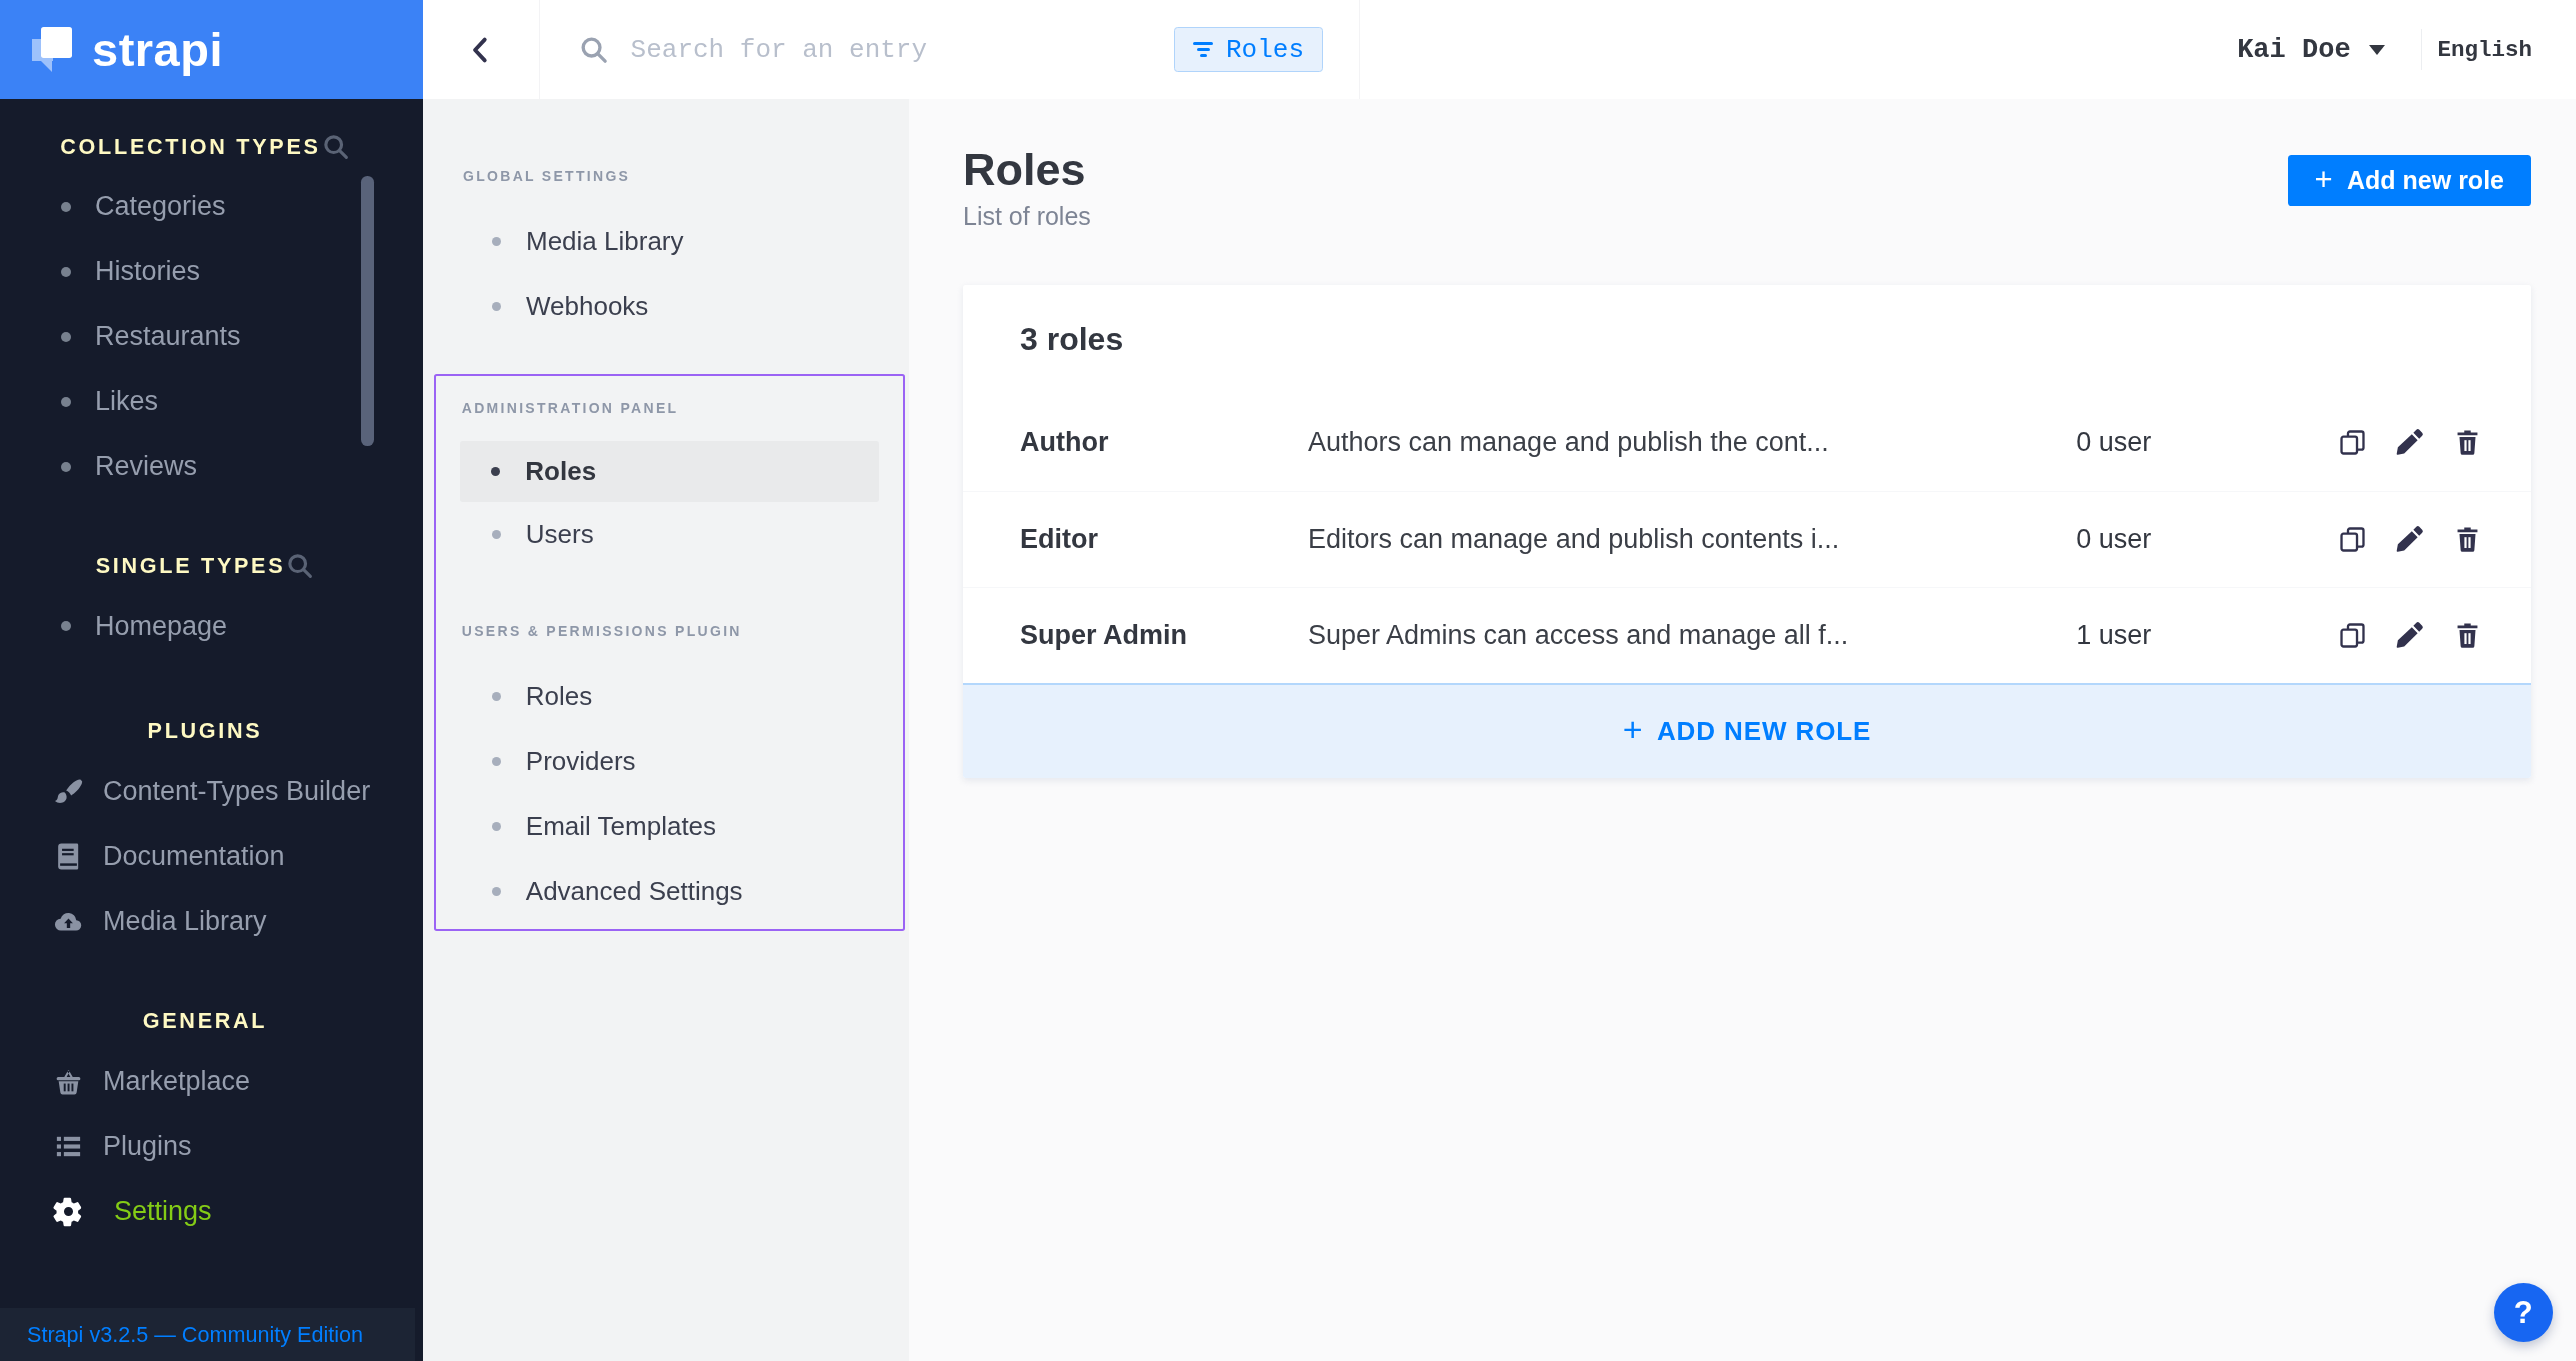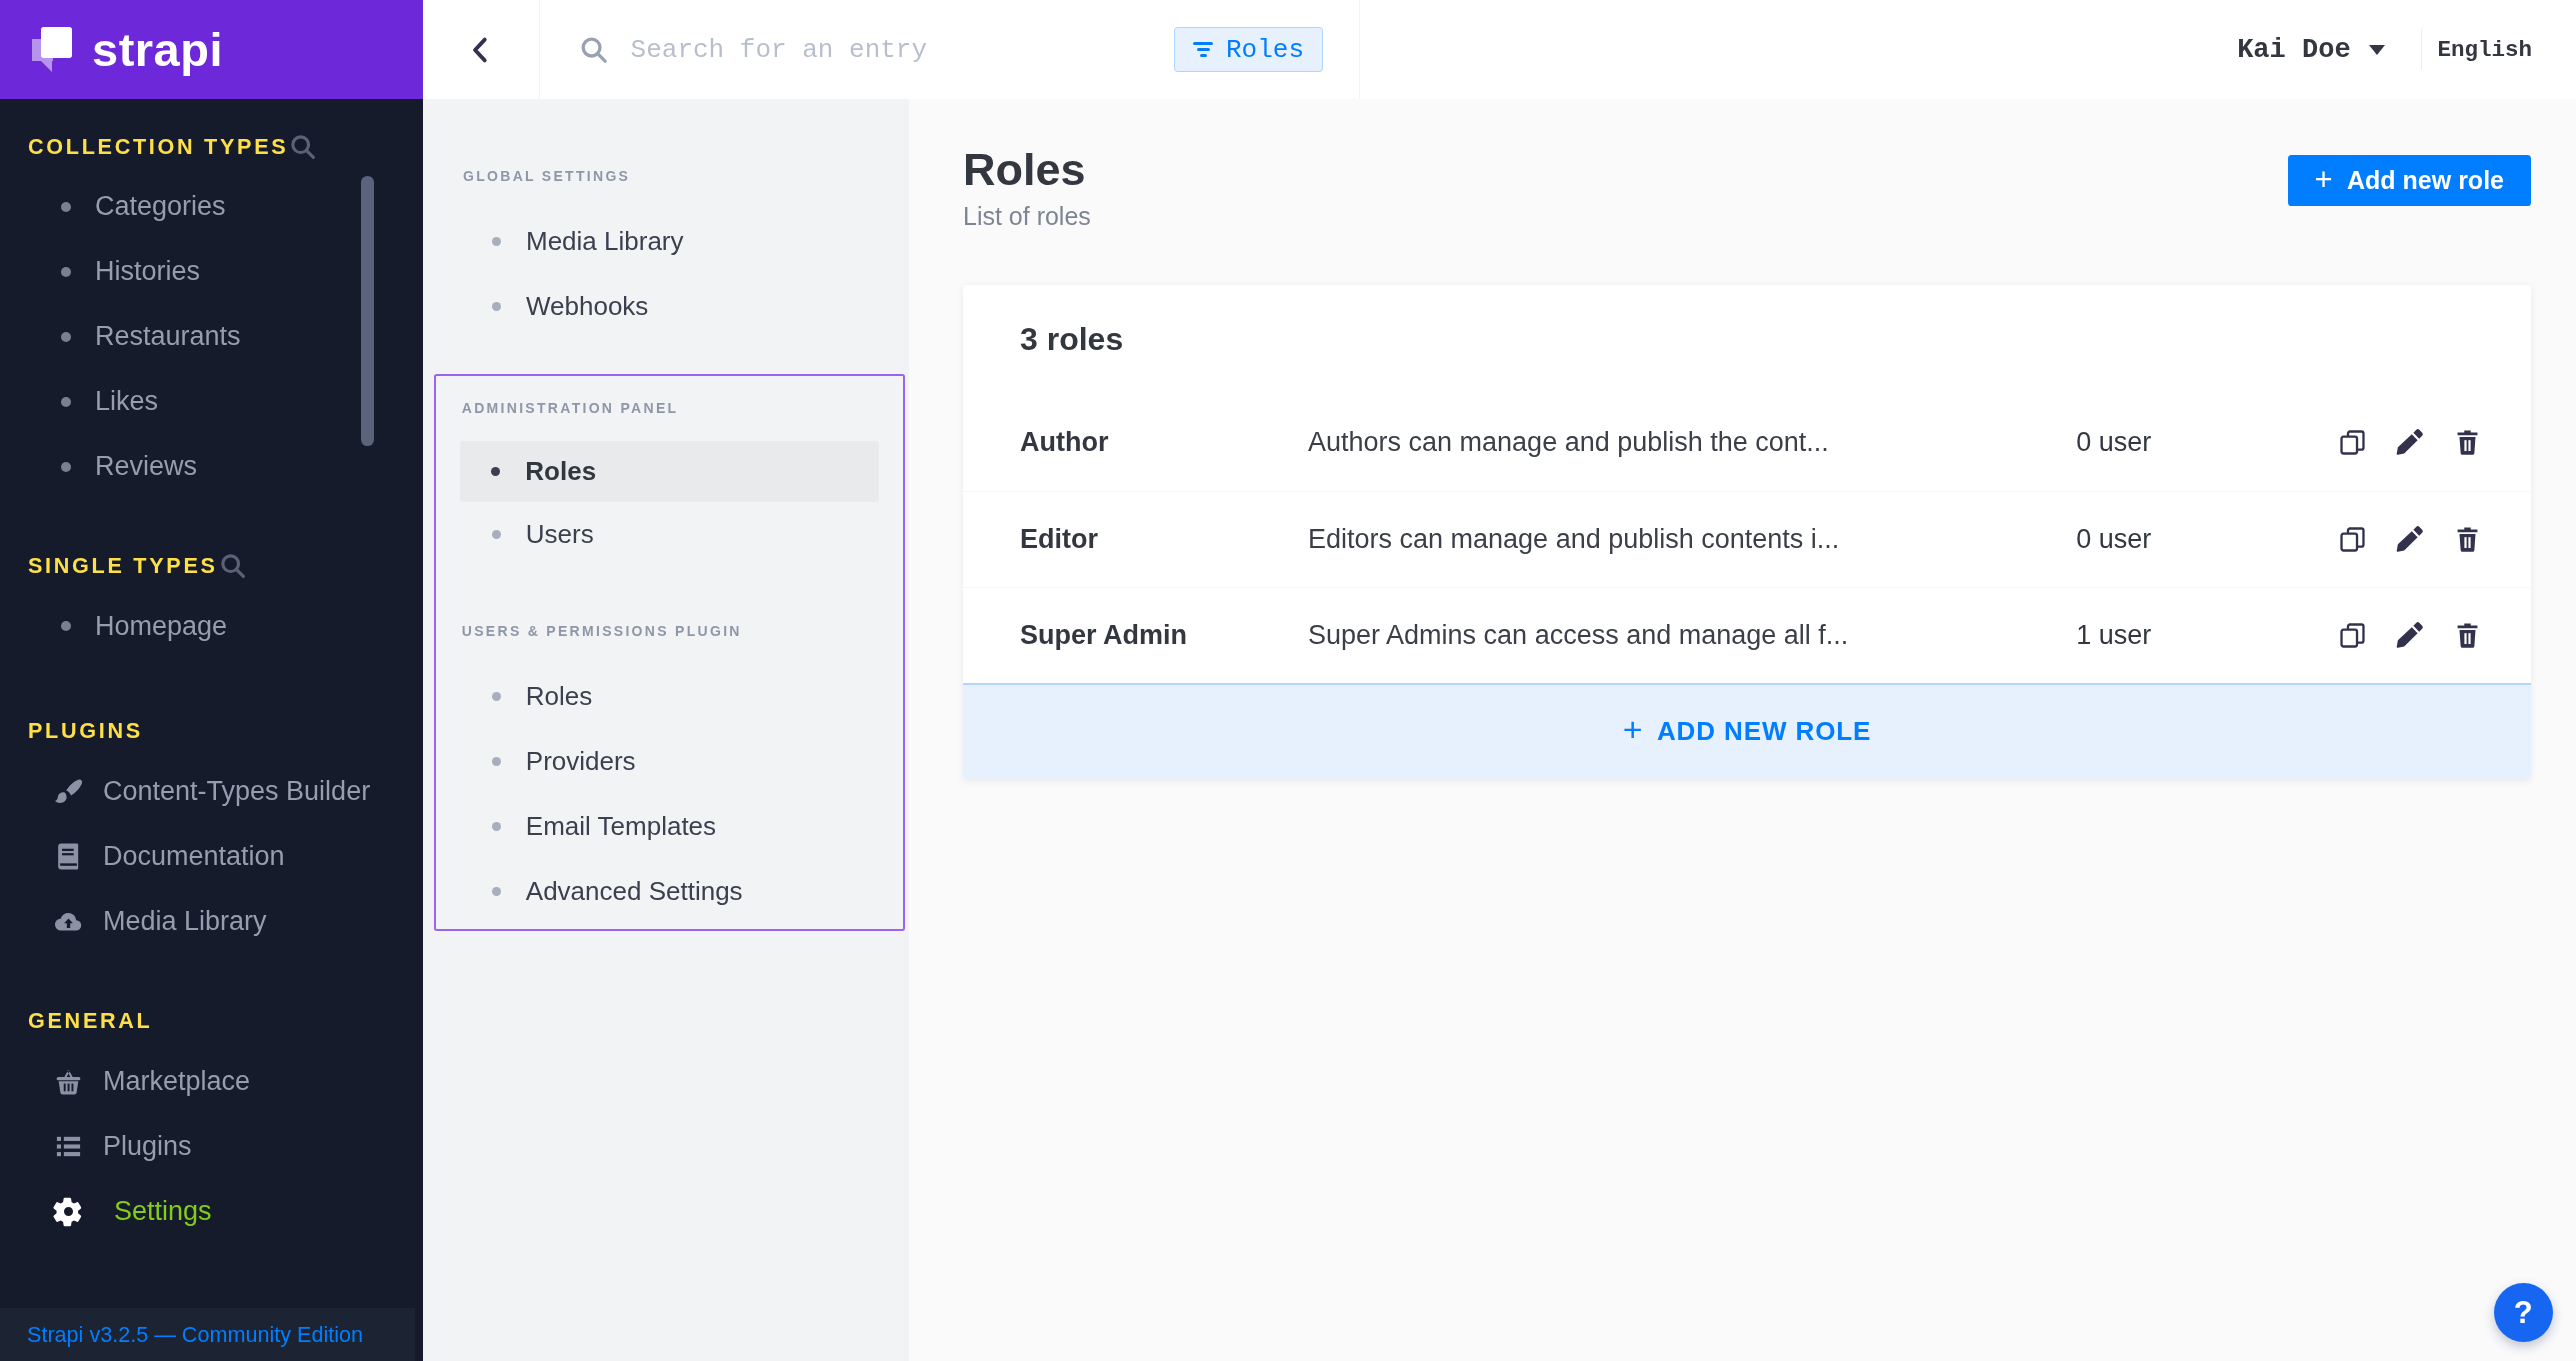--- a/index.html
+++ b/index.html
@@ -8,28 +8,28 @@
   font-family: "Liberation Sans", sans-serif;
   background: #fafafb;
   overflow: hidden;
   position: relative;
   color: #333740;
 }
 .app { display: flex; width: 100%; height: 100%; }
 
 
 .sidebar { position: relative; width: 423px; min-width: 423px; background: #151b2b; height: 100%; }
-.logo { height: 99px; background: #6d28d9; display: flex; align-items: center; padding-left: 27px; }
+.logo { height: 99px; background: #3b82f6; display: flex; align-items: center; padding-left: 27px; }
 .logo-mark { position: relative; width: 47px; height: 49px; }
 .logo-mark .sq   { position: absolute; top: 1.8px; right: 1.8px; width: 31px; height: 31px; background: #ffffff; border-radius: 2.7px; }
 .logo-mark .ghost{ position: absolute; left: 4.5px; top: 14.4px; width: 21.6px; height: 21.6px; background: rgba(255,255,255,.5); }
 .logo-mark .tip  { position: absolute; left: 14.4px; top: 36px; width: 0; height: 0; border-top: 11.7px solid rgba(255,255,255,.5); border-left: 11.7px solid transparent; }
 .logo-text { color: #fff; font-size: 47px; font-weight: bold; margin-left: 18px; letter-spacing: 0.5px; }
 
-.side-section-header { display: flex; align-items: center; justify-content: flex-start; padding: 0 41px 0 28px; color: #fde047; font-size: 21.6px; font-weight: bold; letter-spacing: 2.7px; height: 27px; }
+.side-section-header { display: flex; align-items: center; justify-content: center; padding: 0 41px 0 28px; color: #fef9c3; font-size: 21.6px; font-weight: bold; letter-spacing: 2.7px; height: 27px; }
 .side-section-header .sicon { width: 29px; height: 29px; color: #5a6375; display: flex; cursor: pointer; }
 .sec-collection { margin-top: 34px; }
 .sec-single  { margin-top: 53px; }
 .sec-plugins { margin-top: 59px; }
 .sec-general { margin-top: 53px; }
 .side-items { margin-top: 14.4px; padding-left: 24px; }
 .side-item { height: 65px; display: flex; align-items: center; color: #969eae; font-size: 27px; cursor: pointer; }
 .side-item .bullet { width: 10px; height: 10px; border-radius: 50%; background: #78818f; margin: 0 24px 0 37px; }
 .side-item .iwrap { width: 34px; height: 34px; margin: 0 18px 0 27px; display: flex; align-items: center; justify-content: center; color: #8a92a3; }
 .side-item .iwrap svg { width: 31px; height: 31px; }

